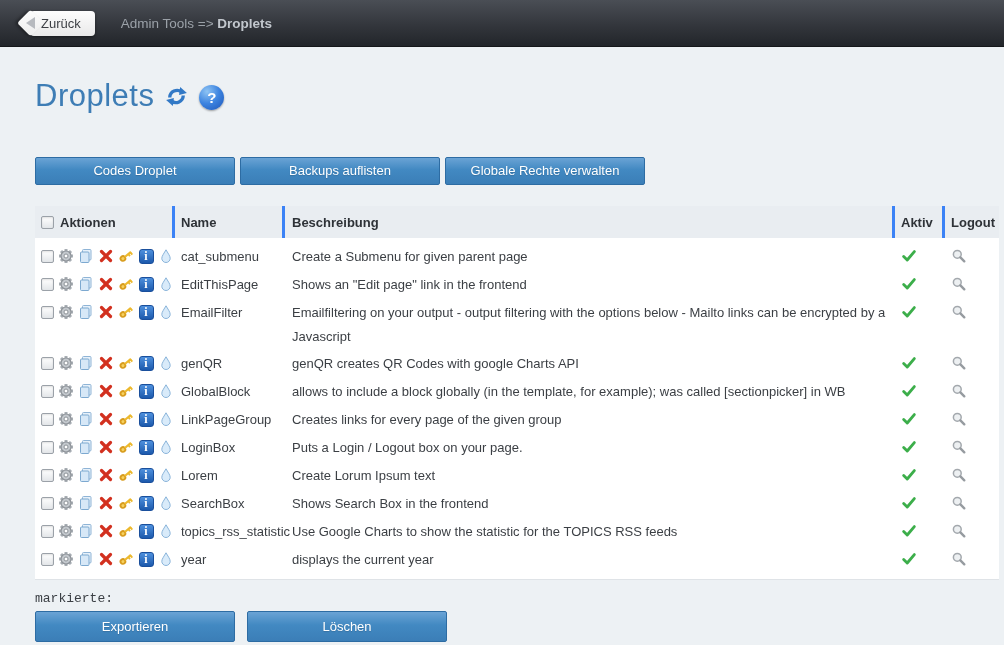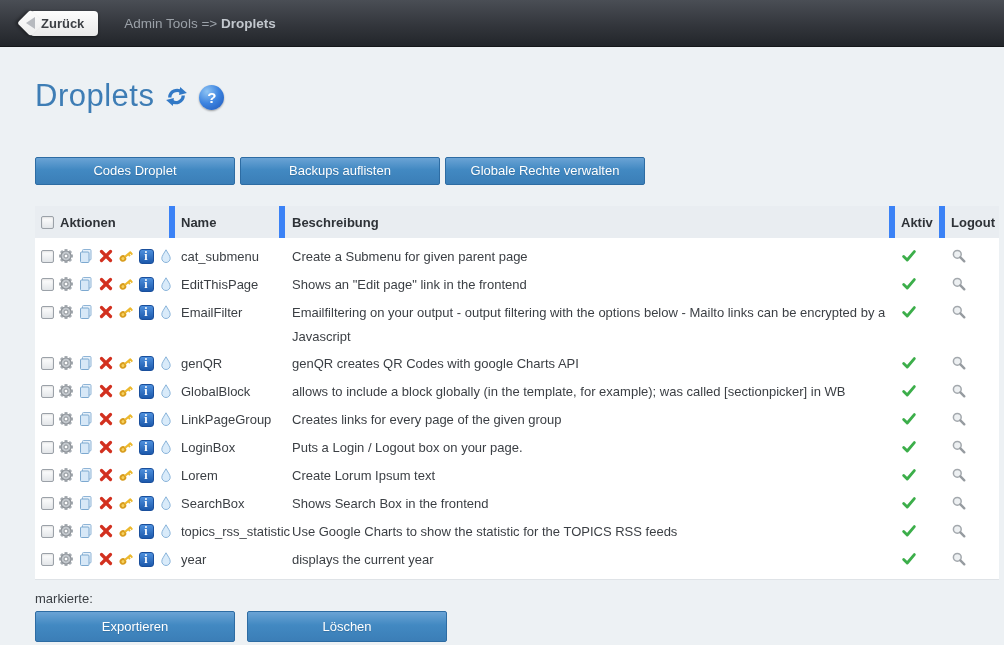--- a/index.html
+++ b/index.html
@@ -46,21 +46,21 @@
     z-index: -1;
     box-shadow: -2px 2px 3px rgba(0,0,0,0.35);
   }
   .back-arrow {
     width: 0; height: 0;
     margin-left: -10px;
     border-top: 6px solid transparent;
     border-bottom: 6px solid transparent;
     border-right: 9px solid #b7babf;
   }
-  .back-label { font-weight: bold; color: #3c3f44; font-size: 13px; }
+  .back-label { font-weight: normal; color: #3c3f44; font-size: 13px; }
   .breadcrumb { margin-left: 26px; font-size: 13.5px; color: #9ba1a8; }
   .breadcrumb b { color: #c2c7cd; font-weight: bold; }
 
   
   .title-row {
     margin: 31px 0 0 35px;
     display: flex;
     align-items: center;
     gap: 9px;
   }
@@ -107,21 +107,21 @@
     border-bottom: 1px solid #dfe3e7;
   }
   .thead {
     display: flex;
     height: 32px;
     align-items: center;
     background: #e9edf1;
     font-weight: bold;
     color: #2e3237;
   }
-  .thead .hcell { border-right: 6px solid #3b82f6; height: 100%; display: flex; align-items: center; }
+  .thead .hcell { border-right: 3px solid #3b82f6; height: 100%; display: flex; align-items: center; }
   .thead .hcell:last-child { border-right: none; }
   .c-actions { width: 140px; flex: 0 0 140px; padding-left: 3px; }
   .c-name    { width: 110px; flex: 0 0 110px; padding-left: 6px; }
   .c-desc    { width: 610px; flex: 0 0 610px; padding-left: 7px; }
   .c-aktiv   { width: 50px;  flex: 0 0 50px;  padding-left: 6px; }
   .c-suche   { width: 54px;  flex: 0 0 54px;  padding-left: 6px; }
   .thead .c-actions .hlabel { margin-left: 6px; }
 
   .tbody { padding: 4px 0 6px 0; }
   .trow { display: flex; align-items: flex-start; min-height: 28px; }
@@ -157,21 +157,21 @@
     color: #fff;
     font-family: "Liberation Serif", serif;
     font-weight: bold;
     font-size: 12px;
     line-height: 13px;
     text-align: center;
   }
 
   
   .footer { margin: 11px 0 0 35px; }
-  .marked-label { font-size: 13px; color: #3b3f44; }
+  .marked-label { font-size: 13px; color: #3b3f44; font-family: Liberation Mono, monospace; }
   .footer-buttons { margin-top: 5px; display: flex; gap: 12px; }
   .footer-buttons .btn-blue { height: 31px; line-height: 29px; }
 </style>
 </head>
 <body>
 
 <div class="topbar">
   <div class="back-btn">
     <span class="back-arrow"></span>
     <span class="back-label">Zurück</span>

